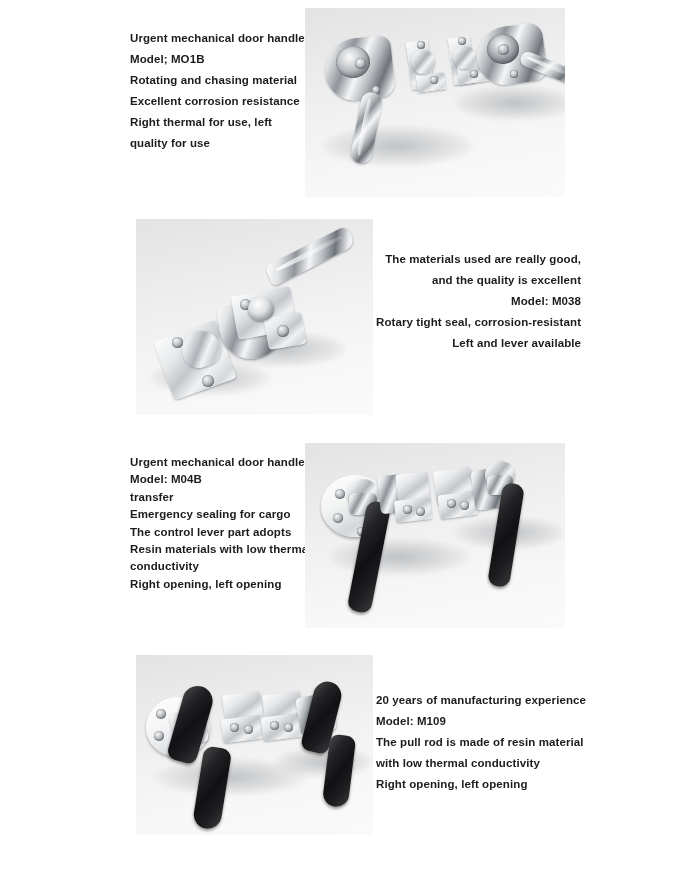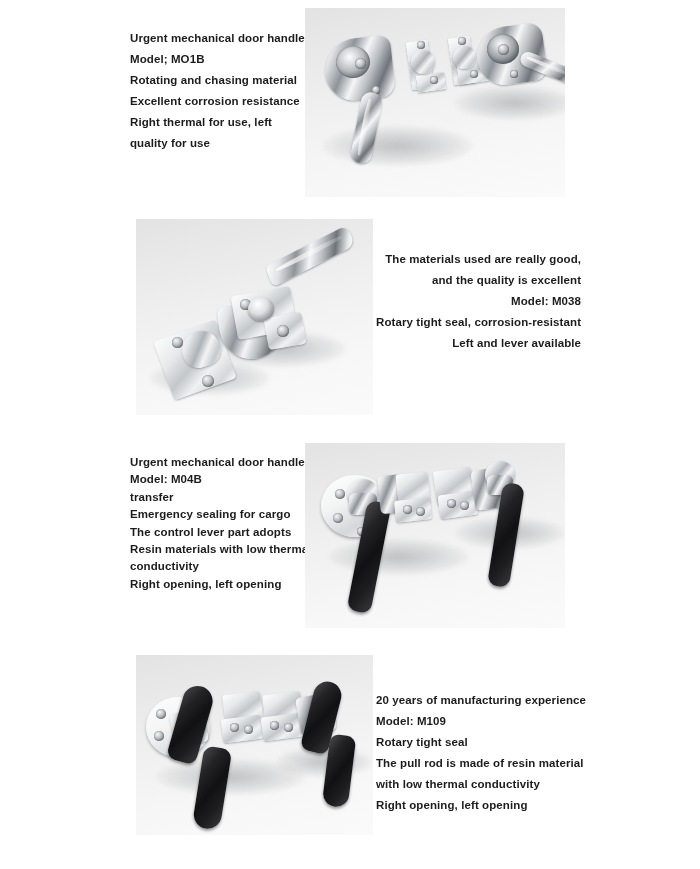--- a/index.html
+++ b/index.html
@@ -260,20 +260,19 @@
         <div class="part chrome" style="left:162px; top:40px; width:36px; height:38px; border-radius:5px; transform:rotate(-10deg);"></div>
 
         <div class="part resin" style="left:172px; top:26px; width:28px; height:72px; border-radius:16px 16px 10px 10px; transform:rotate(14deg);"></div>
         <div class="part resin" style="left:190px; top:80px; width:26px; height:72px; border-radius:10px 10px 14px 14px; transform:rotate(7deg);"></div>
       </div>
     </div>
 
     <div class="spec-text spec-loose" style="left:376px; top:28px;margin-top:22px;">
       <span class="line">20 years of manufacturing experience</span>
       <span class="line">Model: M109</span>
-      <span class="line">Rotary tight seal</span>
       <span class="line">The pull rod is made of resin material</span>
       <span class="line">with low thermal conductivity</span>
       <span class="line">Right opening, left opening</span>
     </div>
   </div>
 
 </div>
 
 </body></html>

